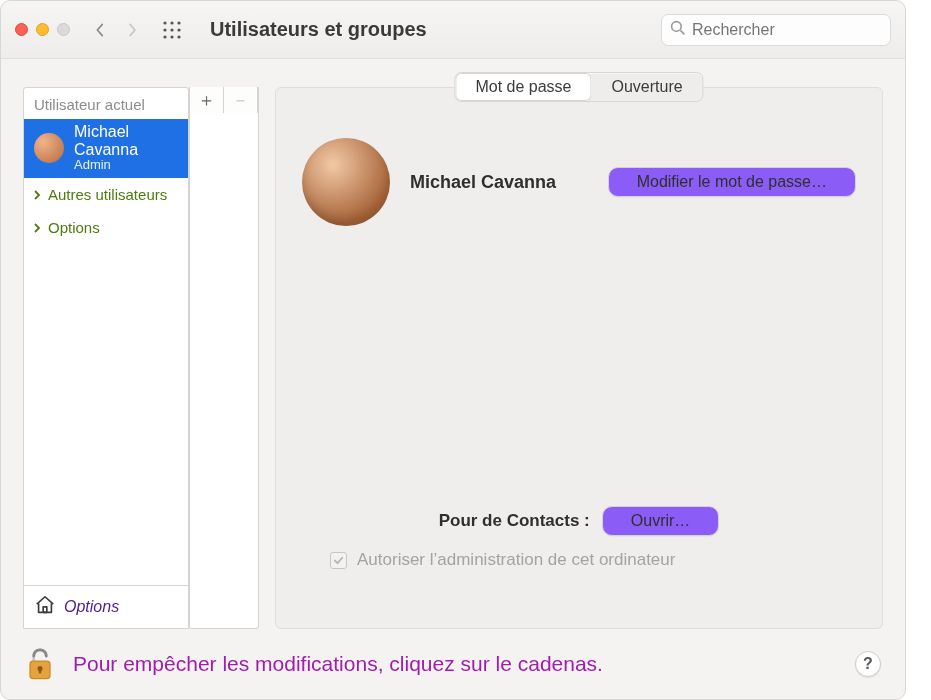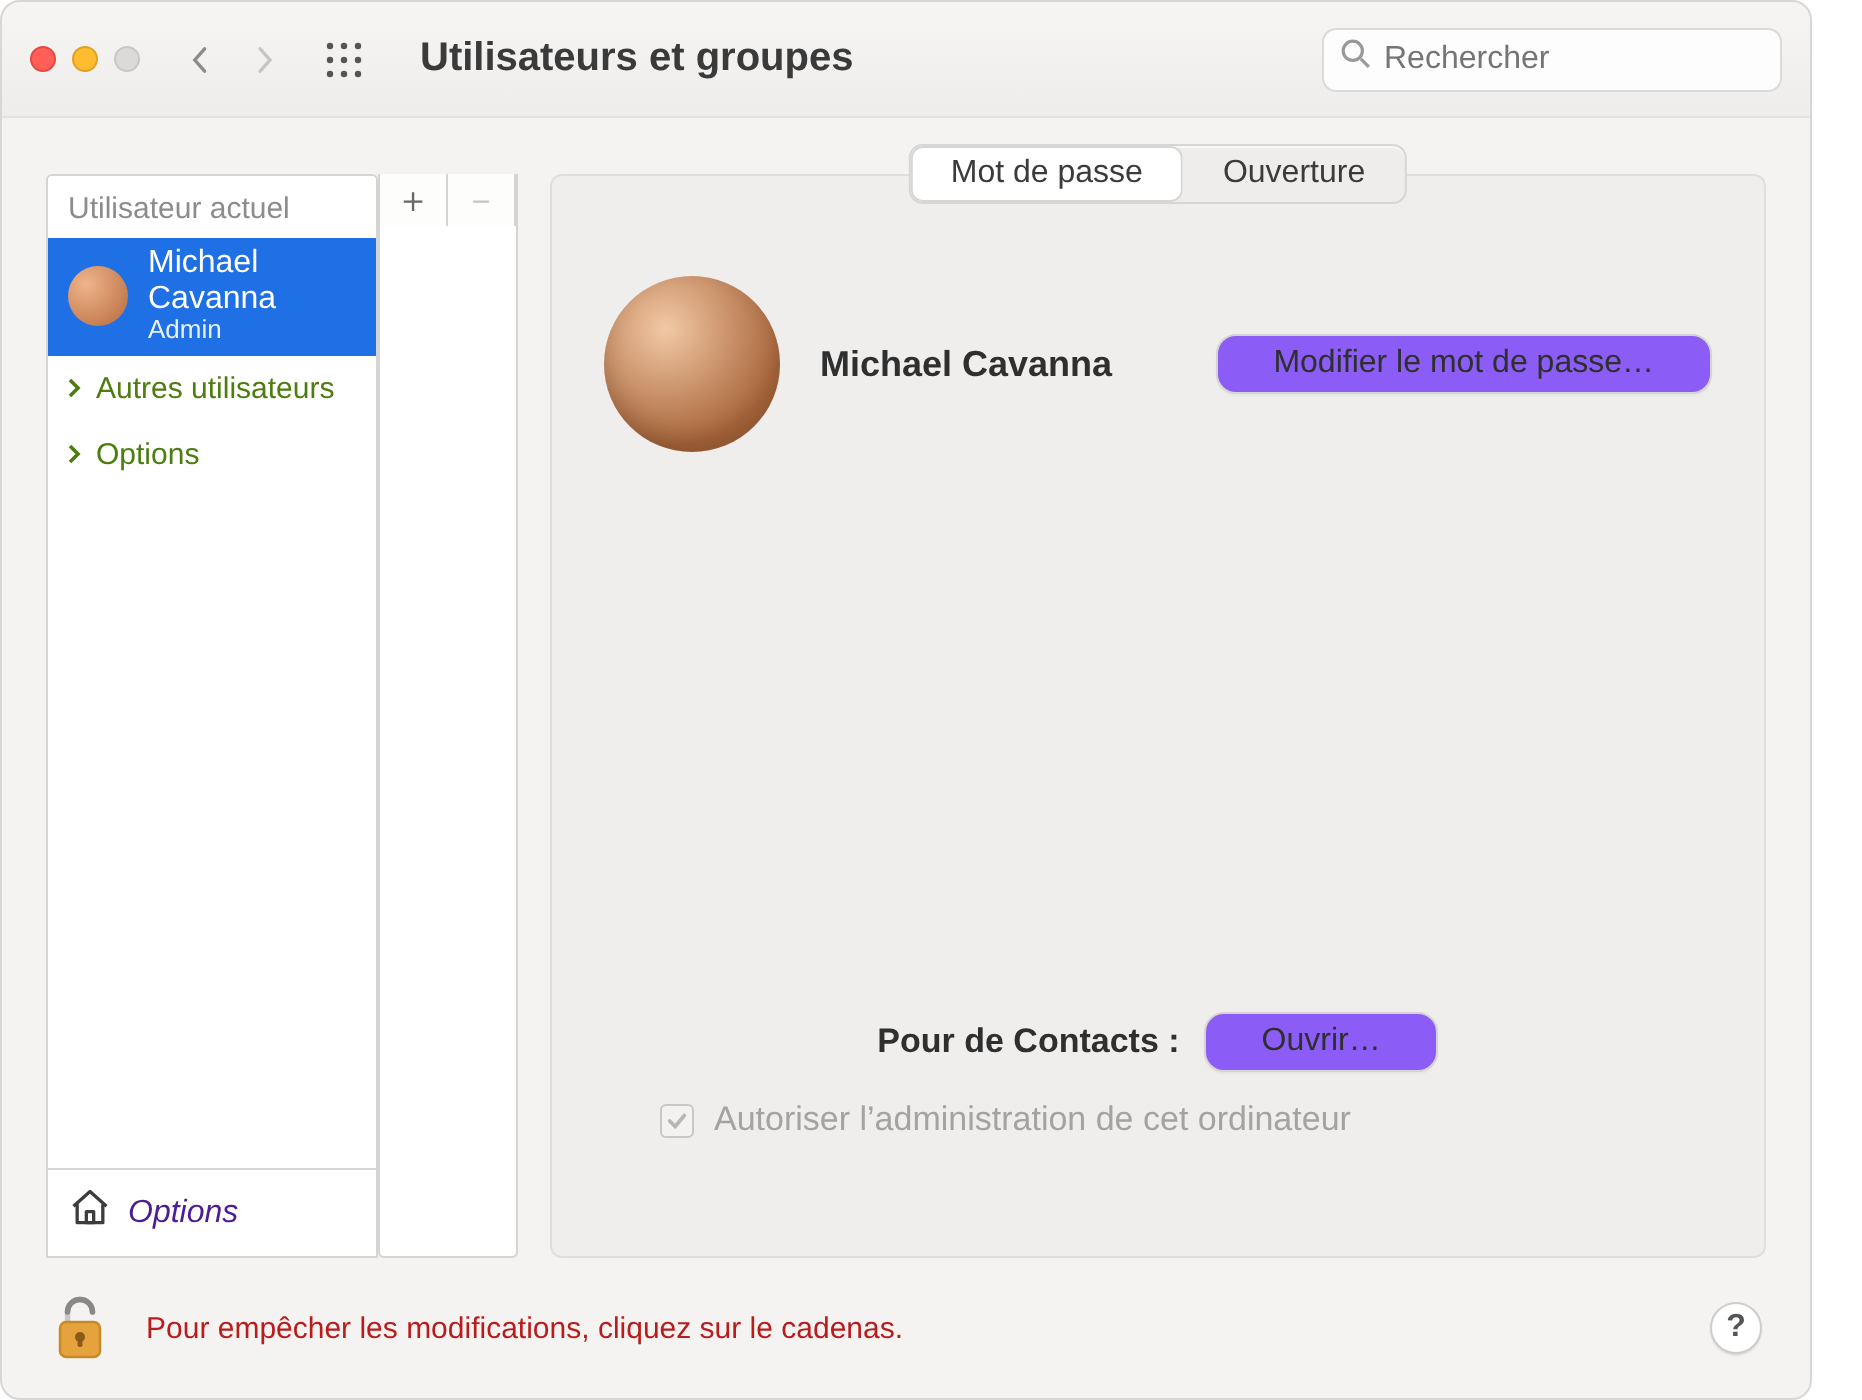--- a/index.html
+++ b/index.html
@@ -166,21 +166,21 @@
     width:17px; height:17px; border:1px solid #c9c7c5; border-radius:3px;
     background:#f3f2f1; display:flex; align-items:center; justify-content:center;
     color:#b8b6b4;
   }
 
   
   .footer {
     height:70px; display:flex; align-items:center; padding:0 24px; gap:18px;
   }
   .lock { width:30px; height:36px; color:#d99a2b; }
-  .footer-text { font-size:15px; color:#b91c1c;}
+  .footer-text { font-size:21px; color:#a21caf;}
   .help {
     margin-left:auto; width:26px; height:26px; border-radius:50%;
     background:#fff; border:1px solid #cfcdcb; box-shadow:0 1px 1px rgba(0,0,0,.08);
     display:flex; align-items:center; justify-content:center;
     font-size:16px; font-weight:600; color:#555; cursor:pointer;
   }
 </style>
 </head>
 <body>
 

